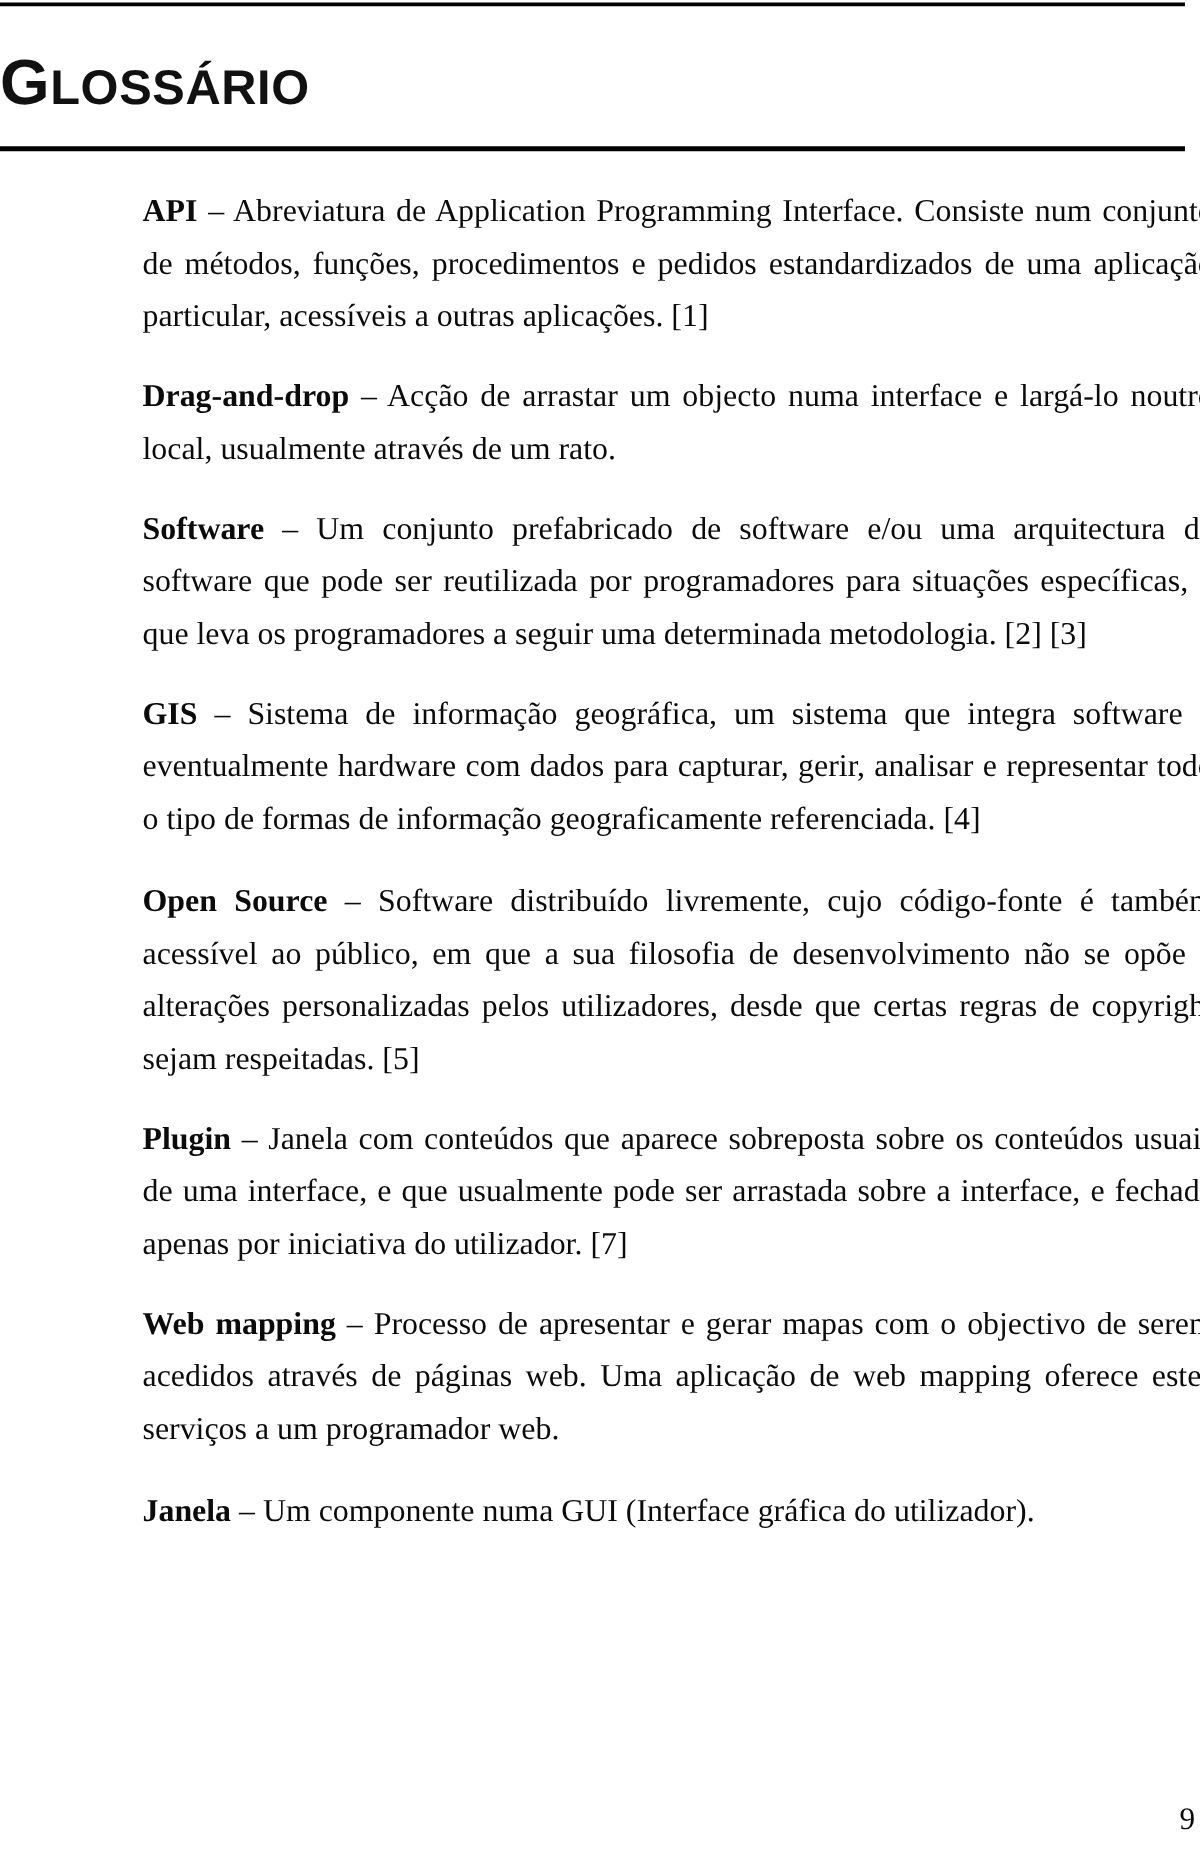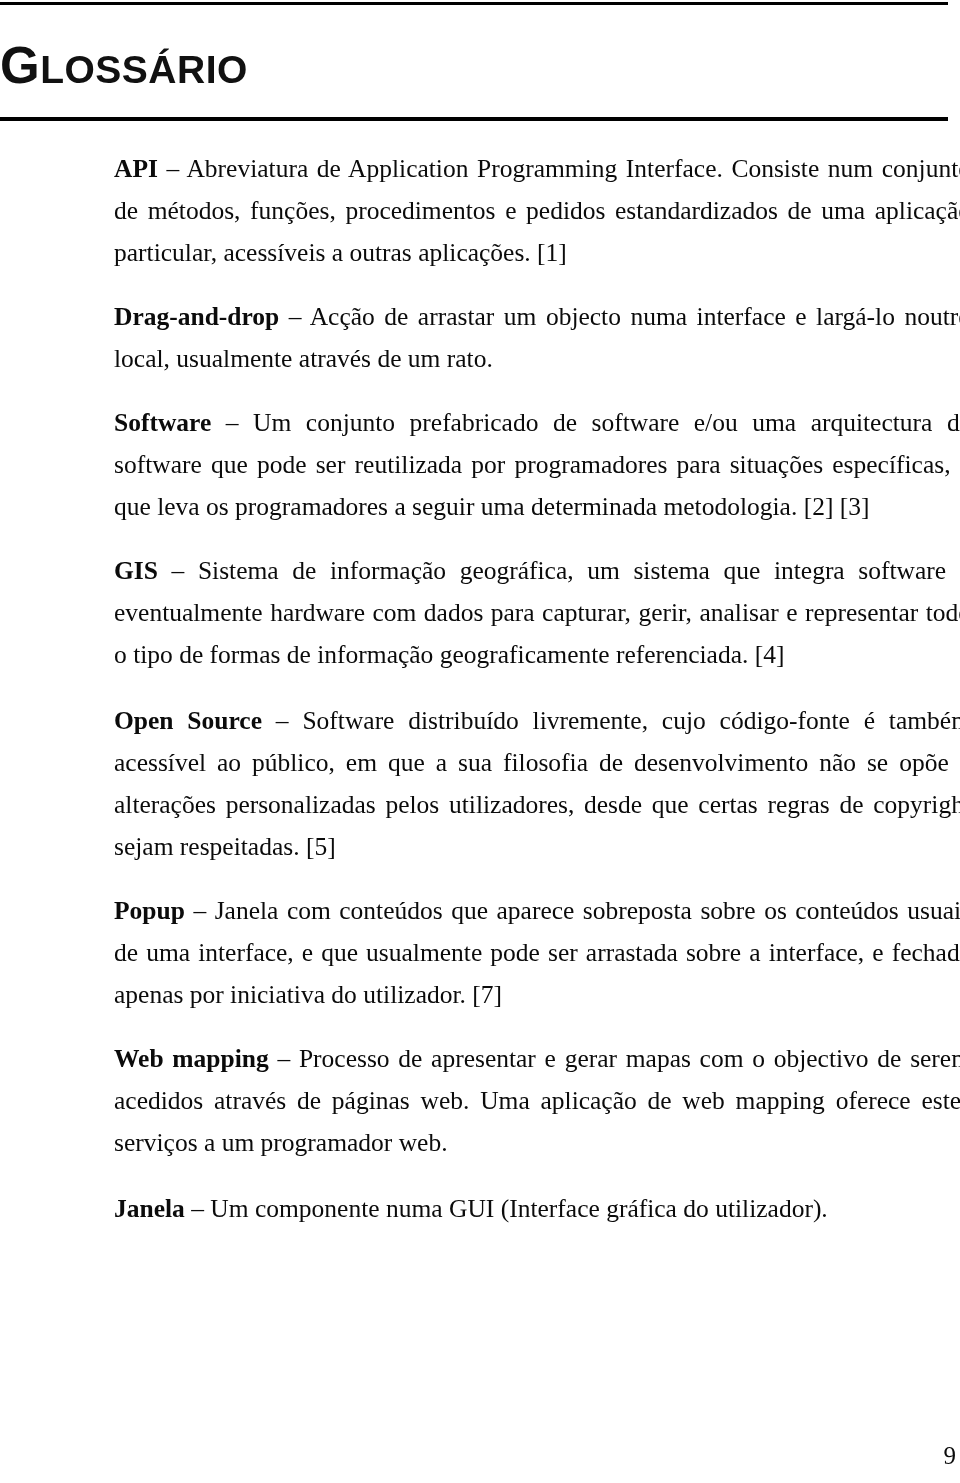--- a/index.html
+++ b/index.html
@@ -128,21 +128,21 @@
 
     <p class="entry e-dragdrop"><span class="term">Drag-and-drop</span><span class="dash"> – </span><span class="def">Acção de arrastar um objecto numa interface e largá-lo noutro local, usualmente através de um rato.</span></p>
 
     <p class="entry e-framework"><span class="term">Software</span><span class="dash"> – </span><span class="def">Um conjunto prefabricado de software e/ou uma arquitectura de software que pode ser reutilizada por programadores para situações específicas, e que leva os programadores a seguir uma determinada metodologia. [2] [3]</span></p>
 
     <p class="entry e-gis"><span class="term">GIS</span><span class="dash"> – </span><span class="def">Sistema de informação geográfica, um sistema que integra software e eventualmente hardware com dados para capturar, gerir, analisar e representar todo o tipo de formas de informação geograficamente referenciada. [4]</span></p>
 
     <p class="entry e-opensource"><span class="term">Open Source</span><span class="dash"> – </span><span class="def">Software distribuído livremente, cujo código-fonte é também acessível ao público, em que a sua filosofia de desenvolvimento não se opõe a alterações personalizadas pelos utilizadores, desde que certas regras de copyright sejam respeitadas. [5]</span></p>
 
 
-    <p class="entry e-popup"><span class="term">Popup</span><span class="dash"> – </span><span class="def">Janela com conteúdos que aparece sobreposta sobre os conteúdos usuais de uma interface, e que usualmente pode ser arrastada sobre a interface, e fechada apenas por iniciativa do utilizador. [7]</span></p>
+    <p class="entry e-popup"><span class="term">Plugin</span><span class="dash"> – </span><span class="def">Janela com conteúdos que aparece sobreposta sobre os conteúdos usuais de uma interface, e que usualmente pode ser arrastada sobre a interface, e fechada apenas por iniciativa do utilizador. [7]</span></p>
 
     <p class="entry e-webmapping"><span class="term">Web mapping</span><span class="dash"> – </span><span class="def">Processo de apresentar e gerar mapas com o objectivo de serem acedidos através de páginas web. Uma aplicação de web mapping oferece estes serviços a um programador web.</span></p>
 
     <p class="entry e-widget"><span class="term">Janela</span><span class="dash"> – </span><span class="def">Um componente numa GUI (Interface gráfica do utilizador).</span></p>
 
   </div>
 
   <div class="footer">
     <span class="page-number">9</span>
   </div>

